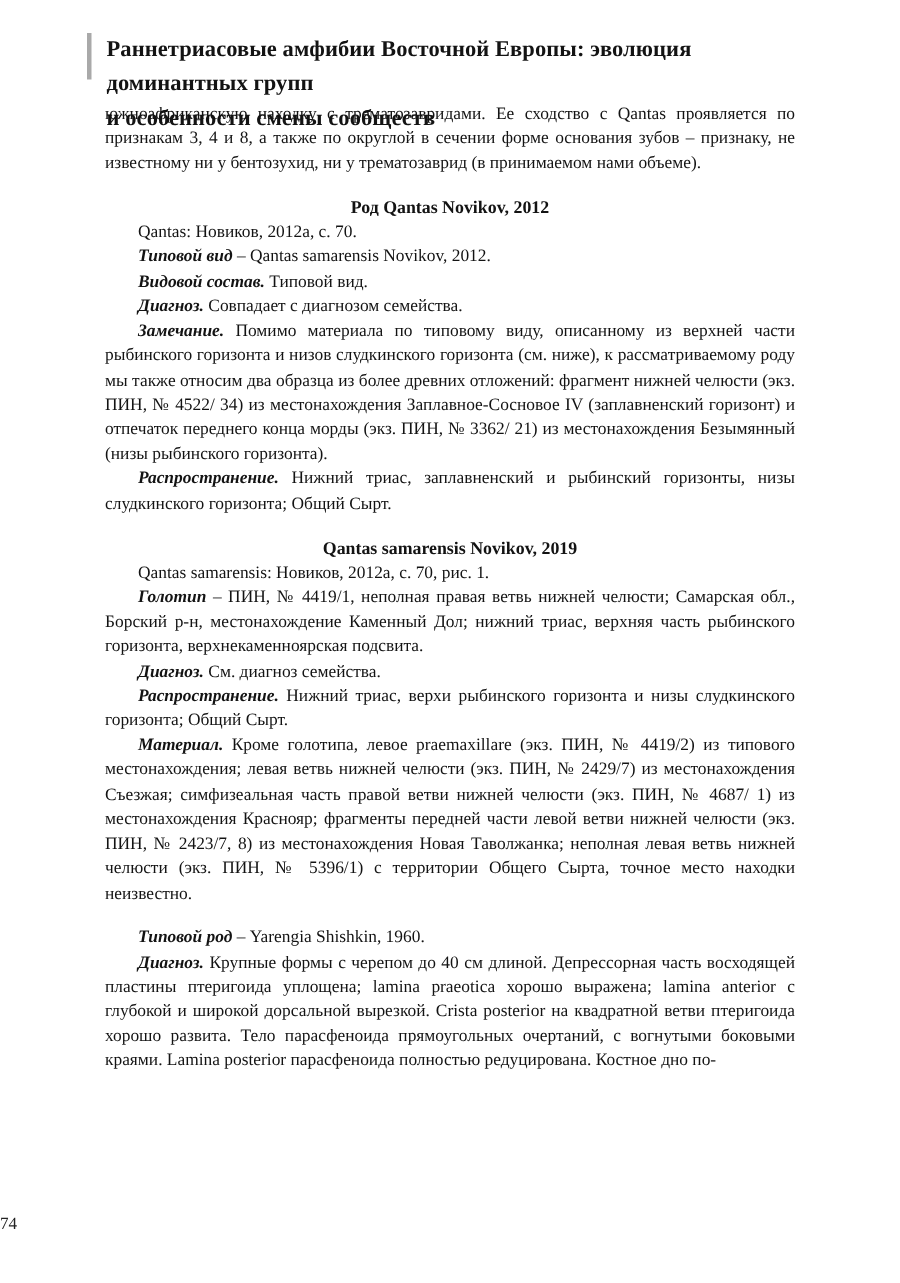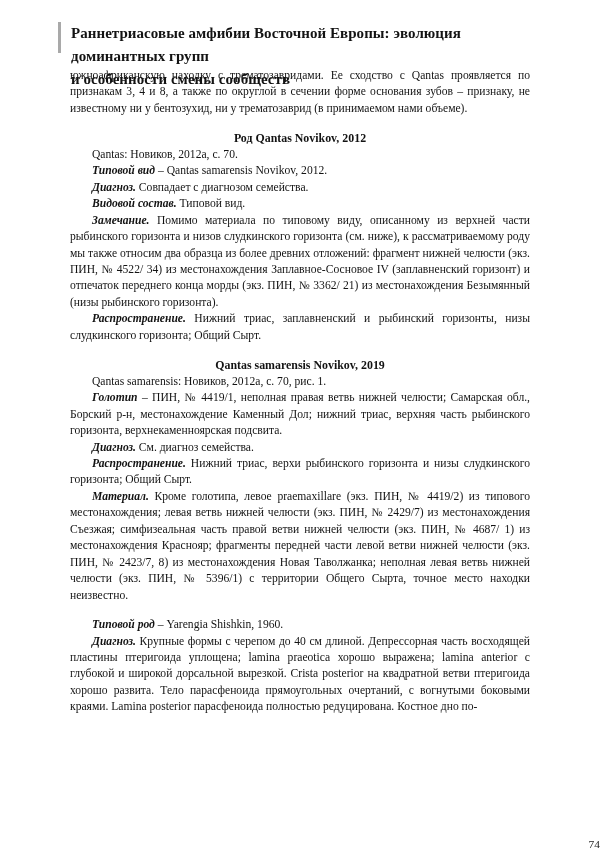--- a/index.html
+++ b/index.html
@@ -91,22 +91,22 @@
     color: #131313;
   }
 
   .sp-before-head { height: 13px; }
 
   
   .folio {
     position: absolute;
     left: 0;
     right: 0;
-    top: 838px;
-    text-align: right;
+    top: 810px;
+    text-align: left;
     font-size: 11.4px;
     color: #222222;
   }
 </style>
 </head>
 <body>
 
 <div class="page">
 
   <div class="runhead">
@@ -121,23 +121,23 @@
 
     <p class="tx noind">южноафриканскую находку с трематозавридами. Ее сходство с Qantas проявляется по признакам 3, 4 и 8, а также по округлой в сечении форме основания зубов – признаку, не известному ни у бентозухид, ни у трематозаврид (в принимаемом нами объеме).</p>
 
     <div class="sp-before-head"></div>
     <h2 class="head">Род Qantas Novikov, 2012</h2>
 
     <p class="tx ind">Qantas: Новиков, 2012а, с. 70.</p>
 
     <p class="tx ind"><span class="lead">Типовой вид</span><span> – Qantas samarensis Novikov, 2012.</span></p>
 
+    <p class="tx ind"><span class="lead">Видовой состав.</span><span> Типовой вид.</span></p>
+
     <p class="tx ind"><span class="lead">Диагноз.</span><span> Совпадает с диагнозом семейства.</span></p>
-
-    <p class="tx ind"><span class="lead">Видовой состав.</span><span> Типовой вид.</span></p>
 
     <p class="tx ind"><span class="lead">Замечание.</span><span> Помимо материала по типовому виду, описанному из верхней части рыбинского горизонта и низов слудкинского горизонта (см. ниже), к рассматриваемому роду мы также относим два образца из более древних отложений: фрагмент нижней челюсти (экз. ПИН, № 4522/ 34) из местонахождения Заплавное-Сосновое IV (заплавненский горизонт) и отпечаток переднего конца морды (экз. ПИН, № 3362/ 21) из местонахождения Безымянный (низы рыбинского горизонта).</span></p>
 
     <p class="tx ind"><span class="lead">Распространение.</span><span> Нижний триас, заплавненский и рыбинский горизонты, низы слудкинского горизонта; Общий Сырт.</span></p>
 
     <div class="sp-before-head"></div>
     <h2 class="head">Qantas samarensis Novikov, 2019</h2>
 
     <p class="tx ind">Qantas samarensis: Новиков, 2012а, с. 70, рис. 1.</p>
 

